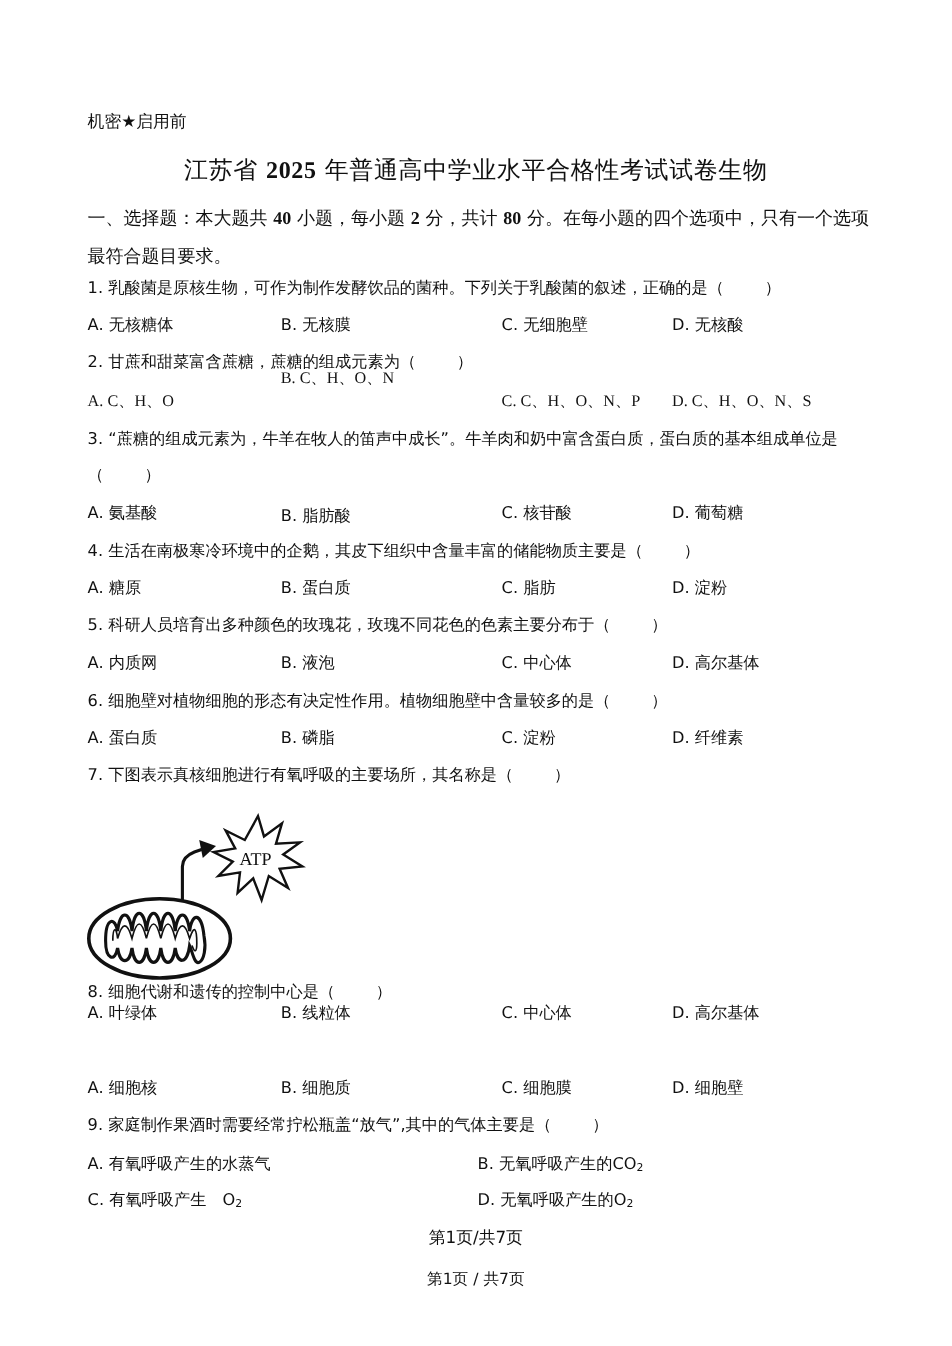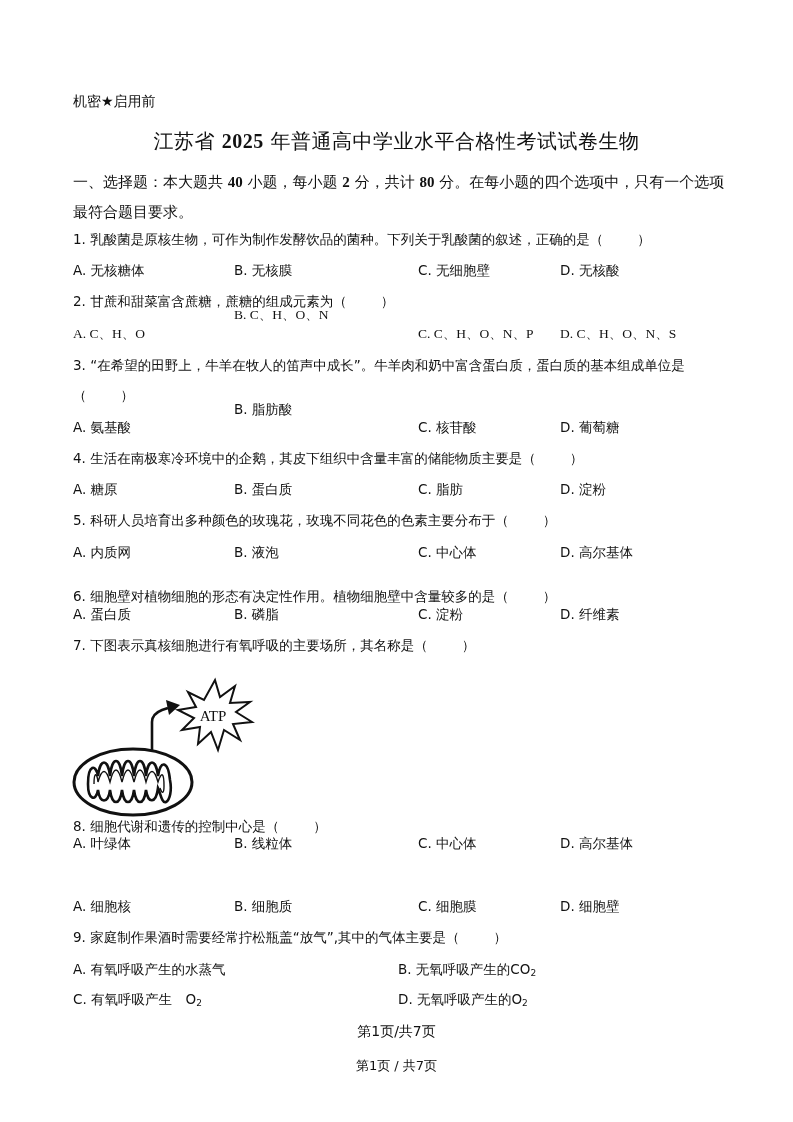--- a/index.html
+++ b/index.html
@@ -42,40 +42,40 @@
 <div class="abs opt col-b" style="top:262px">B. 无核膜</div>
 <div class="abs opt col-c" style="top:262px">C. 无细胞壁</div>
 <div class="abs opt col-d" style="top:262px">D. 无核酸</div>
 
 <div class="abs q" style="top:293px"><span>2.</span> <span>甘蔗和甜菜富含蔗糖，蔗糖的组成元素为（</span><span class="paren"></span><span>）</span></div>
 <div class="abs opt col-a lat" style="top:325px">A. C、H、O</div>
 <div class="abs opt col-b lat" style="top:306px">B. C、H、O、N</div>
 <div class="abs opt col-c lat" style="top:325px">C. C、H、O、N、P</div>
 <div class="abs opt col-d lat" style="top:325px">D. C、H、O、N、S</div>
 
-<div class="abs q" style="top:357px"><span>3.</span> <span>“在希望的田野上，牛羊在牧人的笛声中成长”。牛羊肉和奶中富含蛋白质，蛋白质的基本组成单位是</span></div>
+<div class="abs q" style="top:357px"><span>3.</span> <span>“蔗糖的组成元素为，牛羊在牧人的笛声中成长”。牛羊肉和奶中富含蛋白质，蛋白质的基本组成单位是</span></div>
 <div class="abs q" style="top:387px"><span>（</span><span class="paren"></span><span>）</span></div>
 <div class="abs opt col-a" style="top:419px">A. 氨基酸</div>
-<div class="abs opt col-b" style="top:401px">B. 脂肪酸</div>
+<div class="abs opt col-b" style="top:421px">B. 脂肪酸</div>
 <div class="abs opt col-c" style="top:419px">C. 核苷酸</div>
 <div class="abs opt col-d" style="top:419px">D. 葡萄糖</div>
 
 <div class="abs q" style="top:450px"><span>4.</span> <span>生活在南极寒冷环境中的企鹅，其皮下组织中含量丰富的储能物质主要是（</span><span class="paren"></span><span>）</span></div>
 <div class="abs opt col-a" style="top:481px">A. 糖原</div>
 <div class="abs opt col-b" style="top:481px">B. 蛋白质</div>
 <div class="abs opt col-c" style="top:481px">C. 脂肪</div>
 <div class="abs opt col-d" style="top:481px">D. 淀粉</div>
 
 <div class="abs q" style="top:512px"><span>5.</span> <span>科研人员培育出多种颜色的玫瑰花，玫瑰不同花色的色素主要分布于（</span><span class="paren"></span><span>）</span></div>
 <div class="abs opt col-a" style="top:544px">A. 内质网</div>
 <div class="abs opt col-b" style="top:544px">B. 液泡</div>
 <div class="abs opt col-c" style="top:544px">C. 中心体</div>
 <div class="abs opt col-d" style="top:544px">D. 高尔基体</div>
 
-<div class="abs q" style="top:588px"><span>6.</span> <span>细胞壁对植物细胞的形态有决定性作用。植物细胞壁中含量较多的是（</span><span class="paren"></span><span>）</span></div>
+<div class="abs q" style="top:575px"><span>6.</span> <span>细胞壁对植物细胞的形态有决定性作用。植物细胞壁中含量较多的是（</span><span class="paren"></span><span>）</span></div>
 <div class="abs opt col-a" style="top:606px">A. 蛋白质</div>
 <div class="abs opt col-b" style="top:606px">B. 磷脂</div>
 <div class="abs opt col-c" style="top:606px">C. 淀粉</div>
 <div class="abs opt col-d" style="top:606px">D. 纤维素</div>
 
 <div class="abs q" style="top:637px"><span>7.</span> <span>下图表示真核细胞进行有氧呼吸的主要场所，其名称是（</span><span class="paren"></span><span>）</span></div>
 
 <div class="abs figure">
   <svg width="185" height="160" viewBox="0 0 185 160">
 

